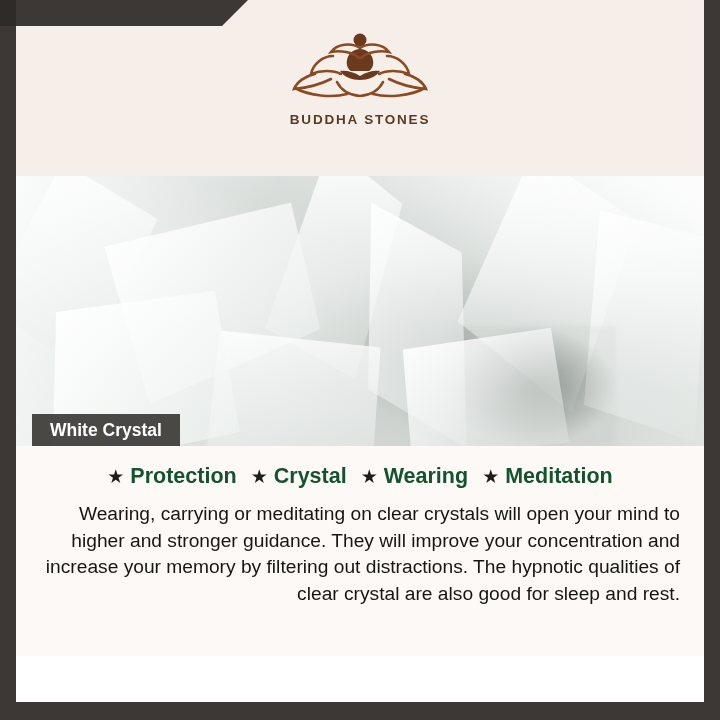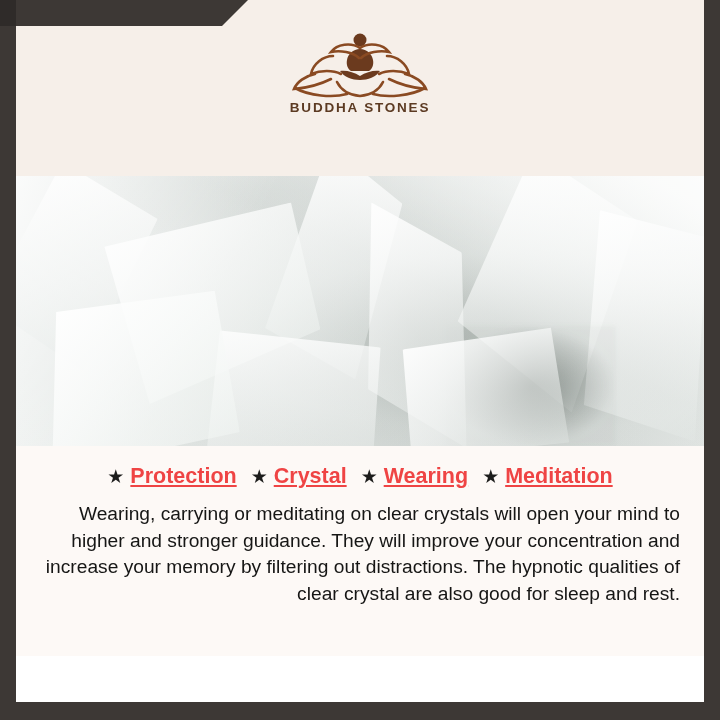--- a/index.html
+++ b/index.html
@@ -76,21 +76,21 @@
     width: 720px;
     text-align: center;
   }
   .logo-mark {
     display: block;
     margin: 0 auto;
     width: 150px;
     height: 74px;
   }
   .logo-text {
-    margin-top: 0;
+    margin-top: 12px;
     font-size: 13.5px;
     letter-spacing: 1.8px;
     color: #5c3a22;
     font-weight: 700;
     font-family: "Liberation Sans", sans-serif;
   }
 
   
   .title-bar {
     position: absolute;
@@ -186,23 +186,22 @@
     gap: 6px;
   }
   .benefit .star {
     font-size: 19px;
     color: #1c1c1b;
     line-height: 1;
   }
   .benefit .label {
     font-size: 21.5px;
     font-weight: 700;
-    color: #ef4444;
-    font-family: "Liberation Sans", sans-serif;
-    text-decoration: underline;
+    color: #14532d;
+    font-family: "Liberation Sans", sans-serif;
   }
   .paragraph {
     margin: 12px 24px 0 24px;
     font-size: 19.2px;
     line-height: 1.38;
     color: #161615;
     text-align: right;
     font-family: "Liberation Sans", sans-serif;
   }
 
@@ -257,20 +256,23 @@
     <div class="shard s3"></div>
     <div class="shard s5"></div>
     <div class="shard s6"></div>
     <div class="dark-core"></div>
     <div class="shard s4"></div>
     <div class="shard s2"></div>
     <div class="shard s7"></div>
     <div class="shard s8"></div>
     <div class="shard s9"></div>
 
+    <div class="caption">
+      <span>White Crystal</span>
+    </div>
   </div>
 
   <div class="body-panel">
     <div class="benefits">
       <div class="benefit">
         <span class="star">★</span>
         <span class="label">Protection</span>
       </div>
       <div class="benefit">
         <span class="star">★</span>

